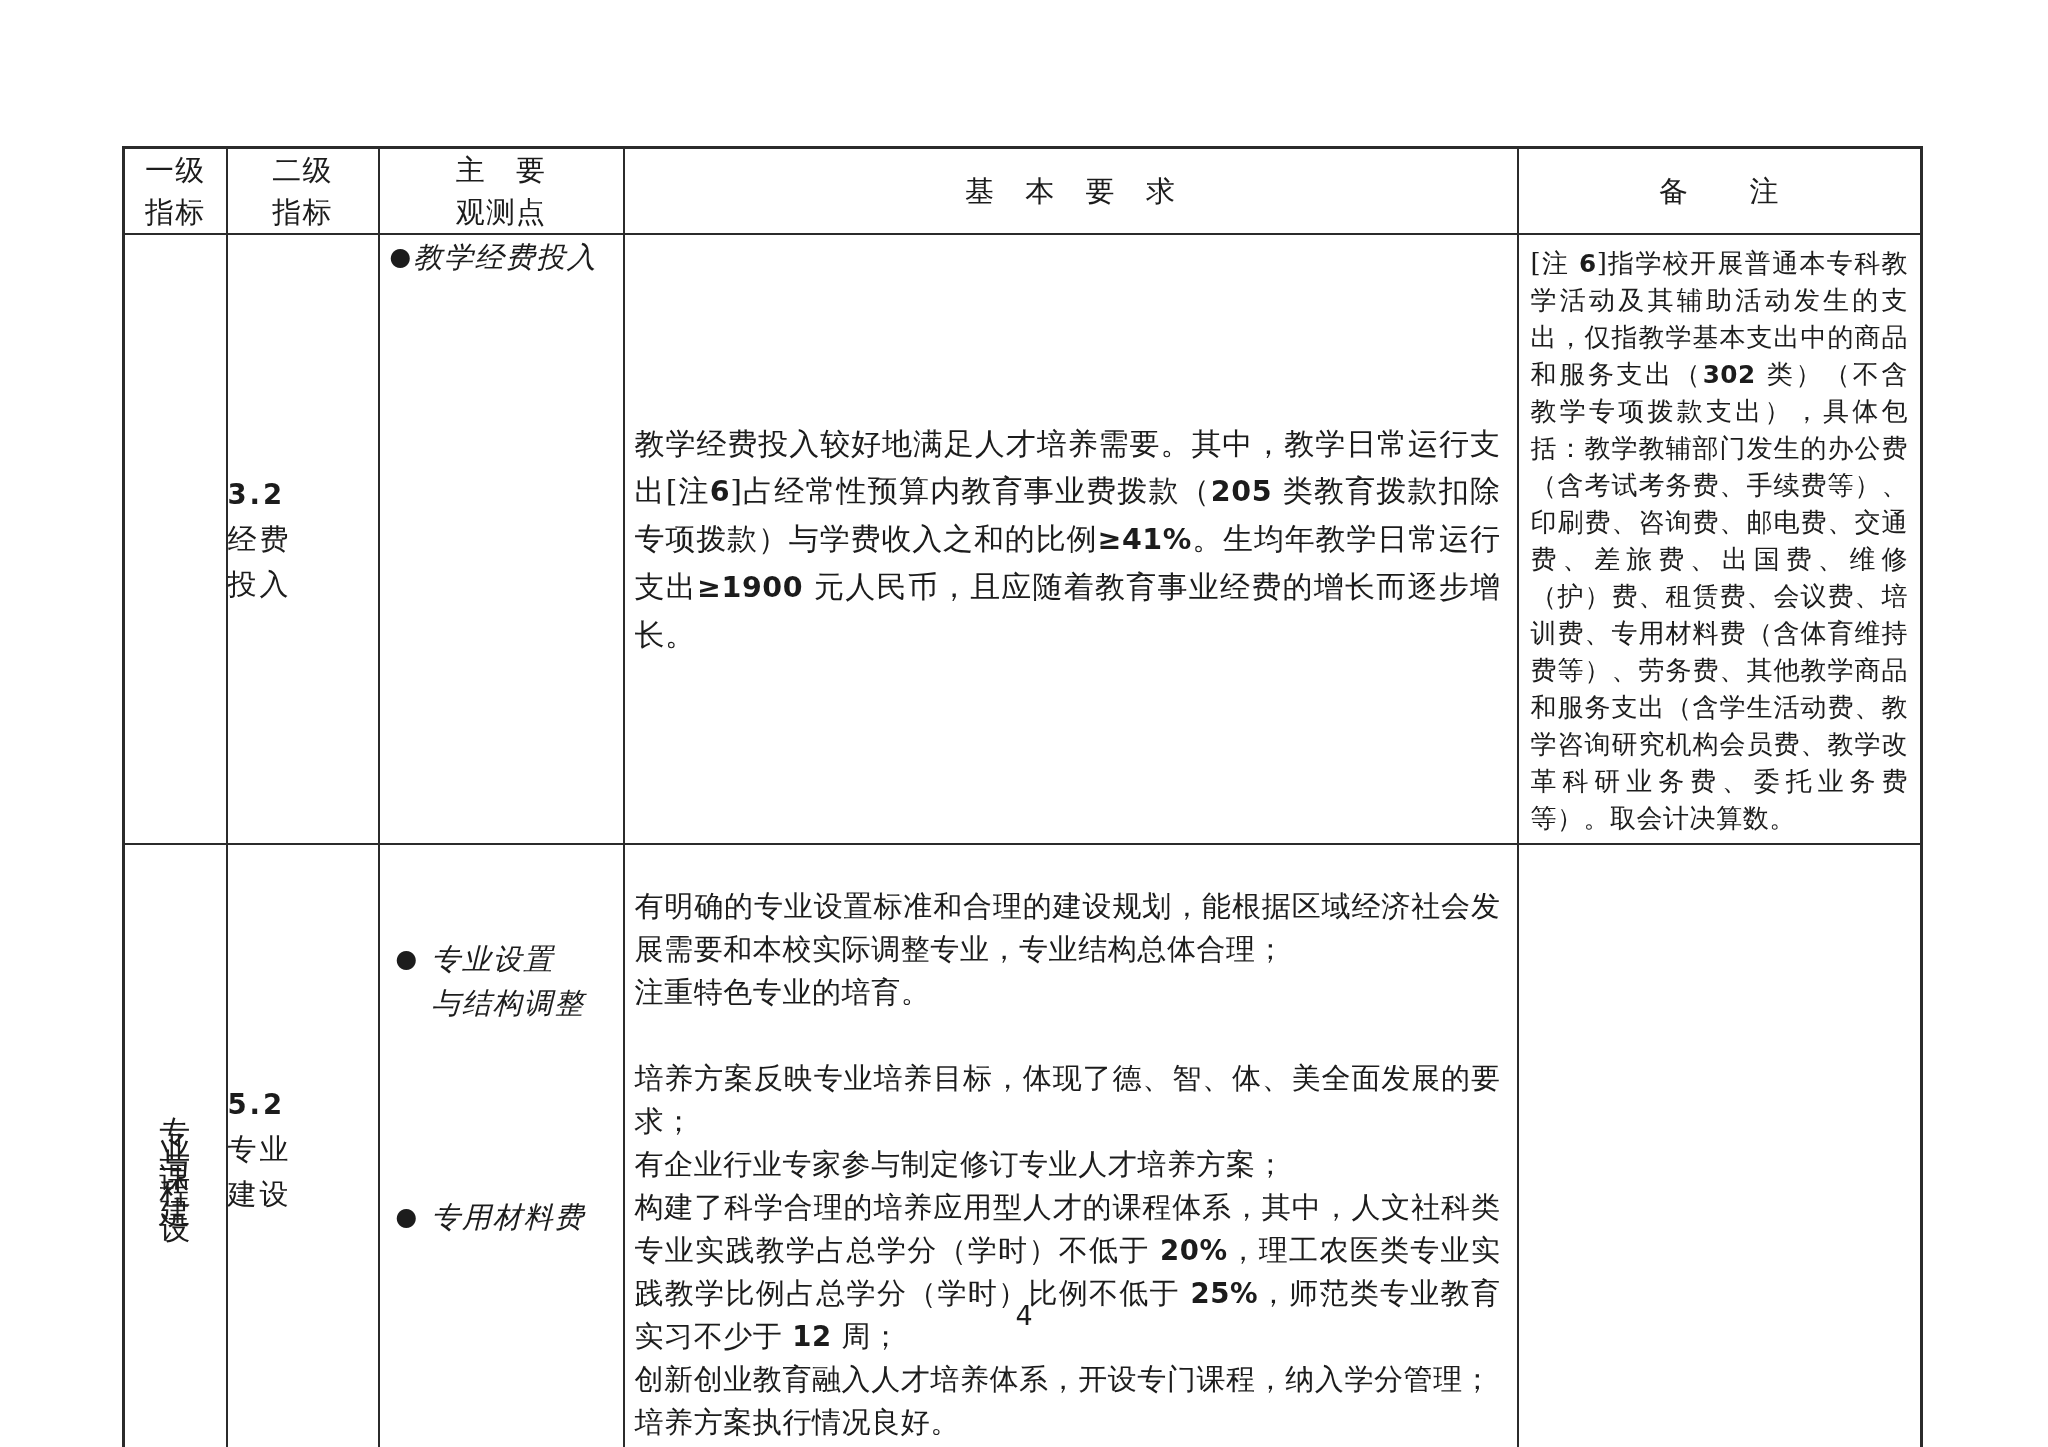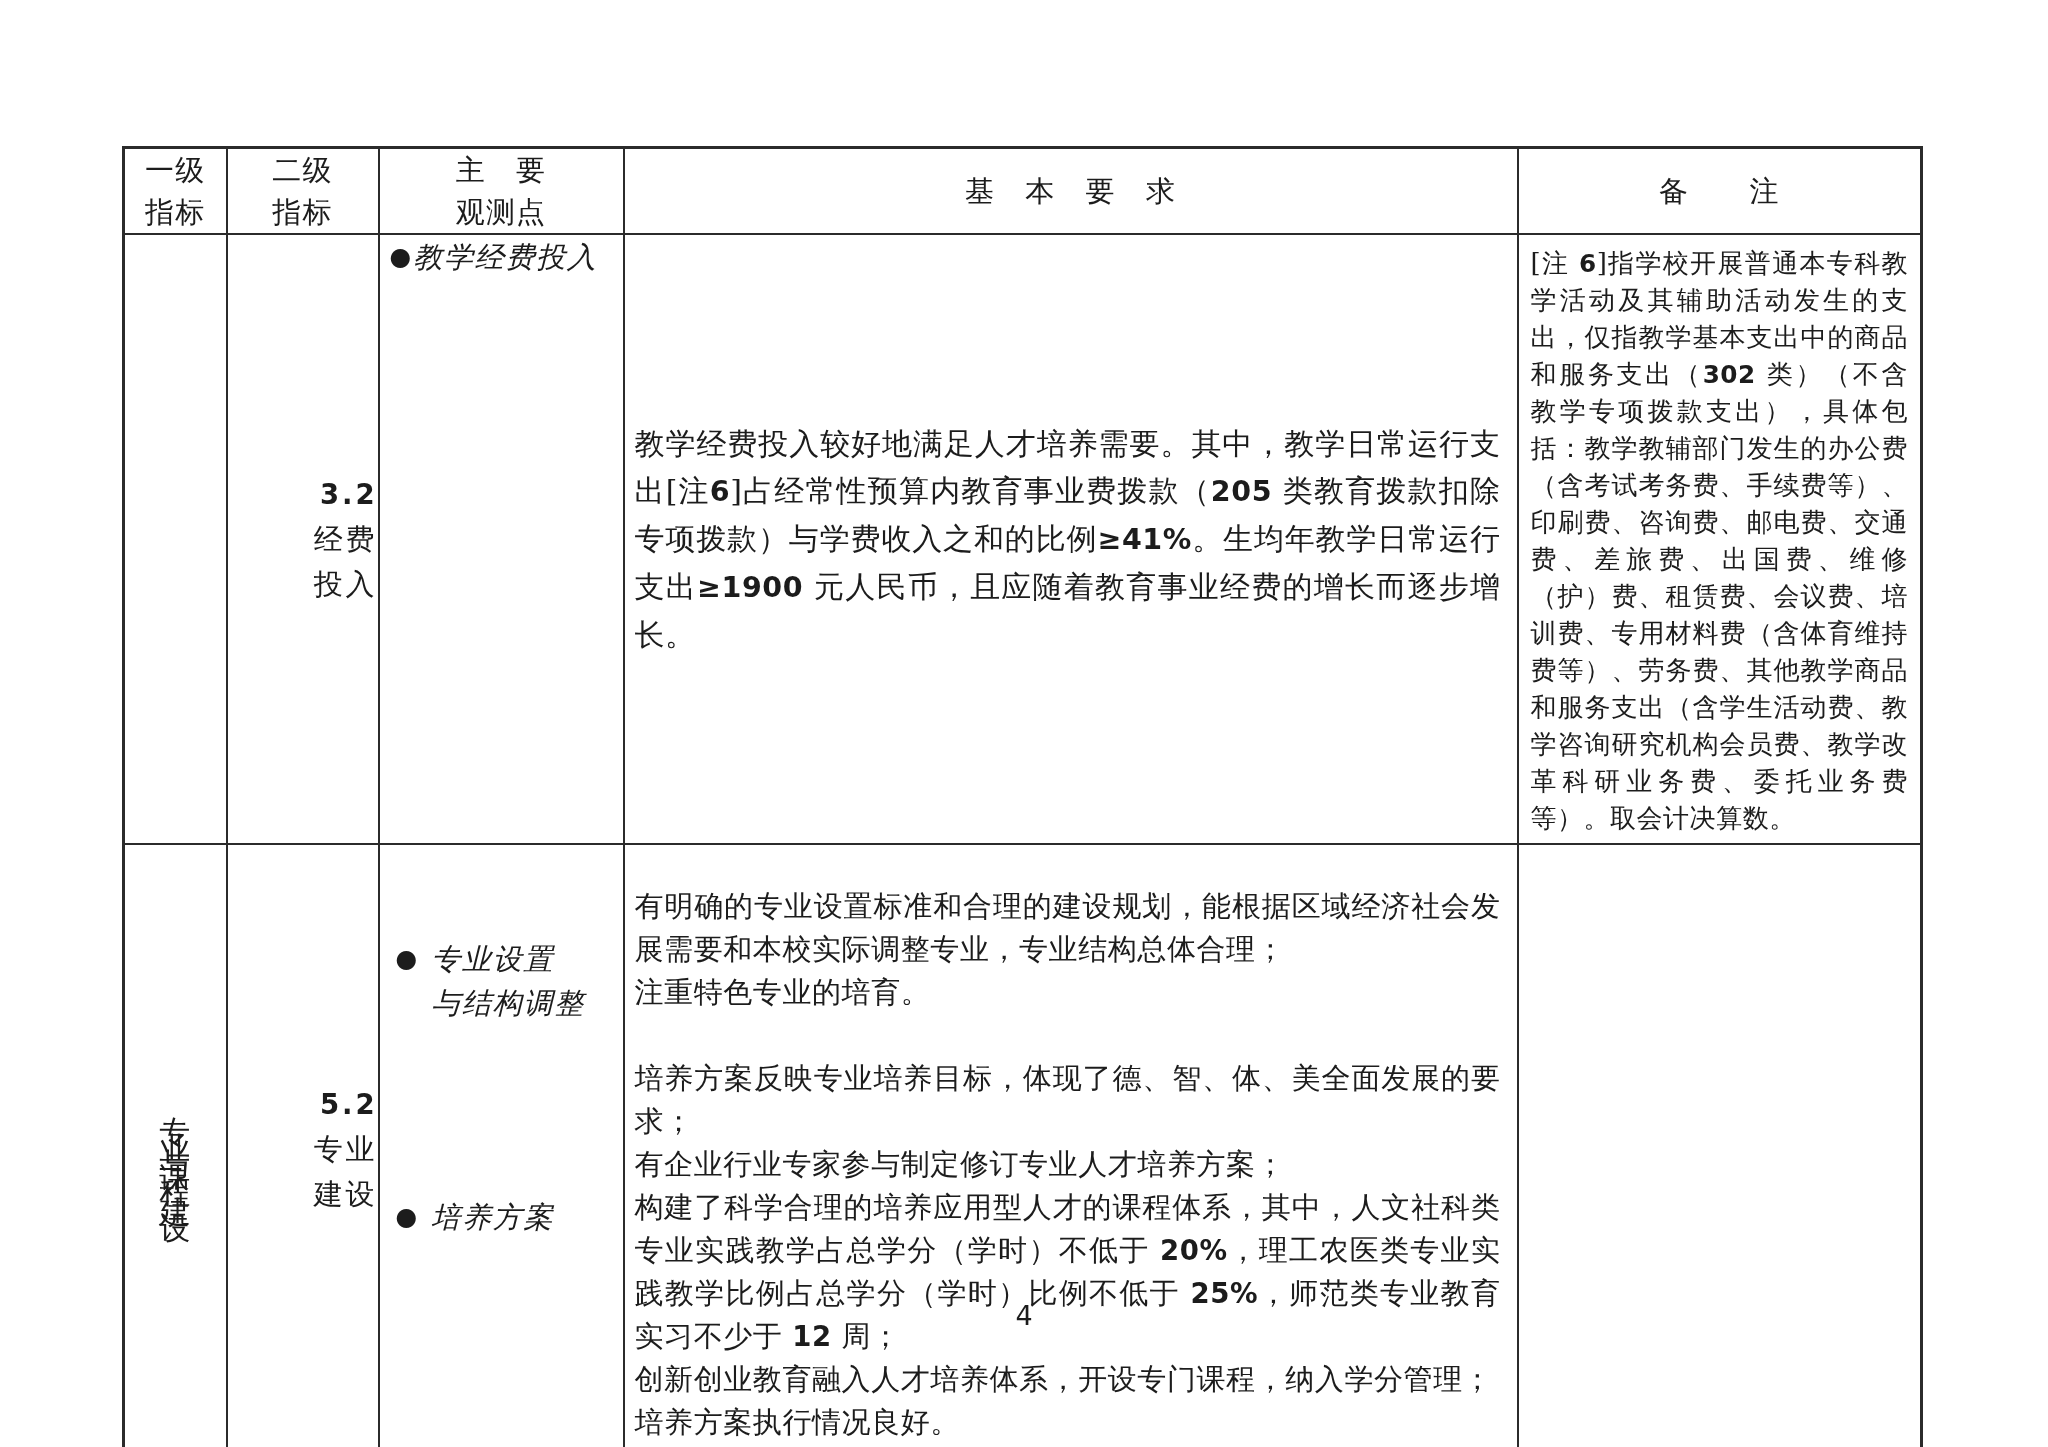--- a/index.html
+++ b/index.html
@@ -42,21 +42,21 @@
   td.cell-l1 { text-align: center; vertical-align: middle; }
   .vertical-label {
     writing-mode: vertical-rl;
     text-orientation: upright;
     font-size: 31px;
     letter-spacing: 0.52em;
     display: inline-block;
   }
 
   td.cell-l2 {
-    text-align: right;
+    text-align: left;
     vertical-align: middle;
     font-size: 29px;
     line-height: 1.55;
     letter-spacing: 0.1em;
     white-space: pre-line;
   }
 
   td.cell-op { vertical-align: top; }
   .op-wrap-center {
     height: 100%;
@@ -175,21 +175,21 @@
       </td>
       <td class="cell-l2 rich"><span class="num">5.2</span><br>专业<br>建设</td>
       <td class="cell-op">
         <div class="op-wrap-spread">
           <div class="op-item spaced">
             <span class="bullet">●</span>
             <span class="op-text rich">专业设置<br>与结构调整</span>
           </div>
           <div class="op-item spaced">
             <span class="bullet">●</span>
-            <span class="op-text rich">培养方案</span>
+            <span class="op-text rich">专用材料费</span>
           </div>
         </div>
       </td>
       <td class="cell-req">
         <div class="req-text rich">有明确的专业设置标准和合理的建设规划，能根据区域经济社会发展需要和本校实际调整专业，专业结构总体合理；<br>注重特色专业的培育。<br><br>培养方案反映专业培养目标，体现了德、智、体、美全面发展的要求；<br>有企业行业专家参与制定修订专业人才培养方案；<br>构建了科学合理的培养应用型人才的课程体系，其中，人文社科类专业实践教学占总学分（学时）不低于 <span class="num">20%</span>，理工农医类专业实践教学比例占总学分（学时）比例不低于 <span class="num">25%</span>，师范类专业教育实习不少于 <span class="num">12</span> 周；<br>创新创业教育融入人才培养体系，开设专门课程，纳入学分管理；<br>培养方案执行情况良好。</div>
       </td>
       <td class="cell-note">
         <div class="note-text rich"></div>
       </td>
     </tr>

